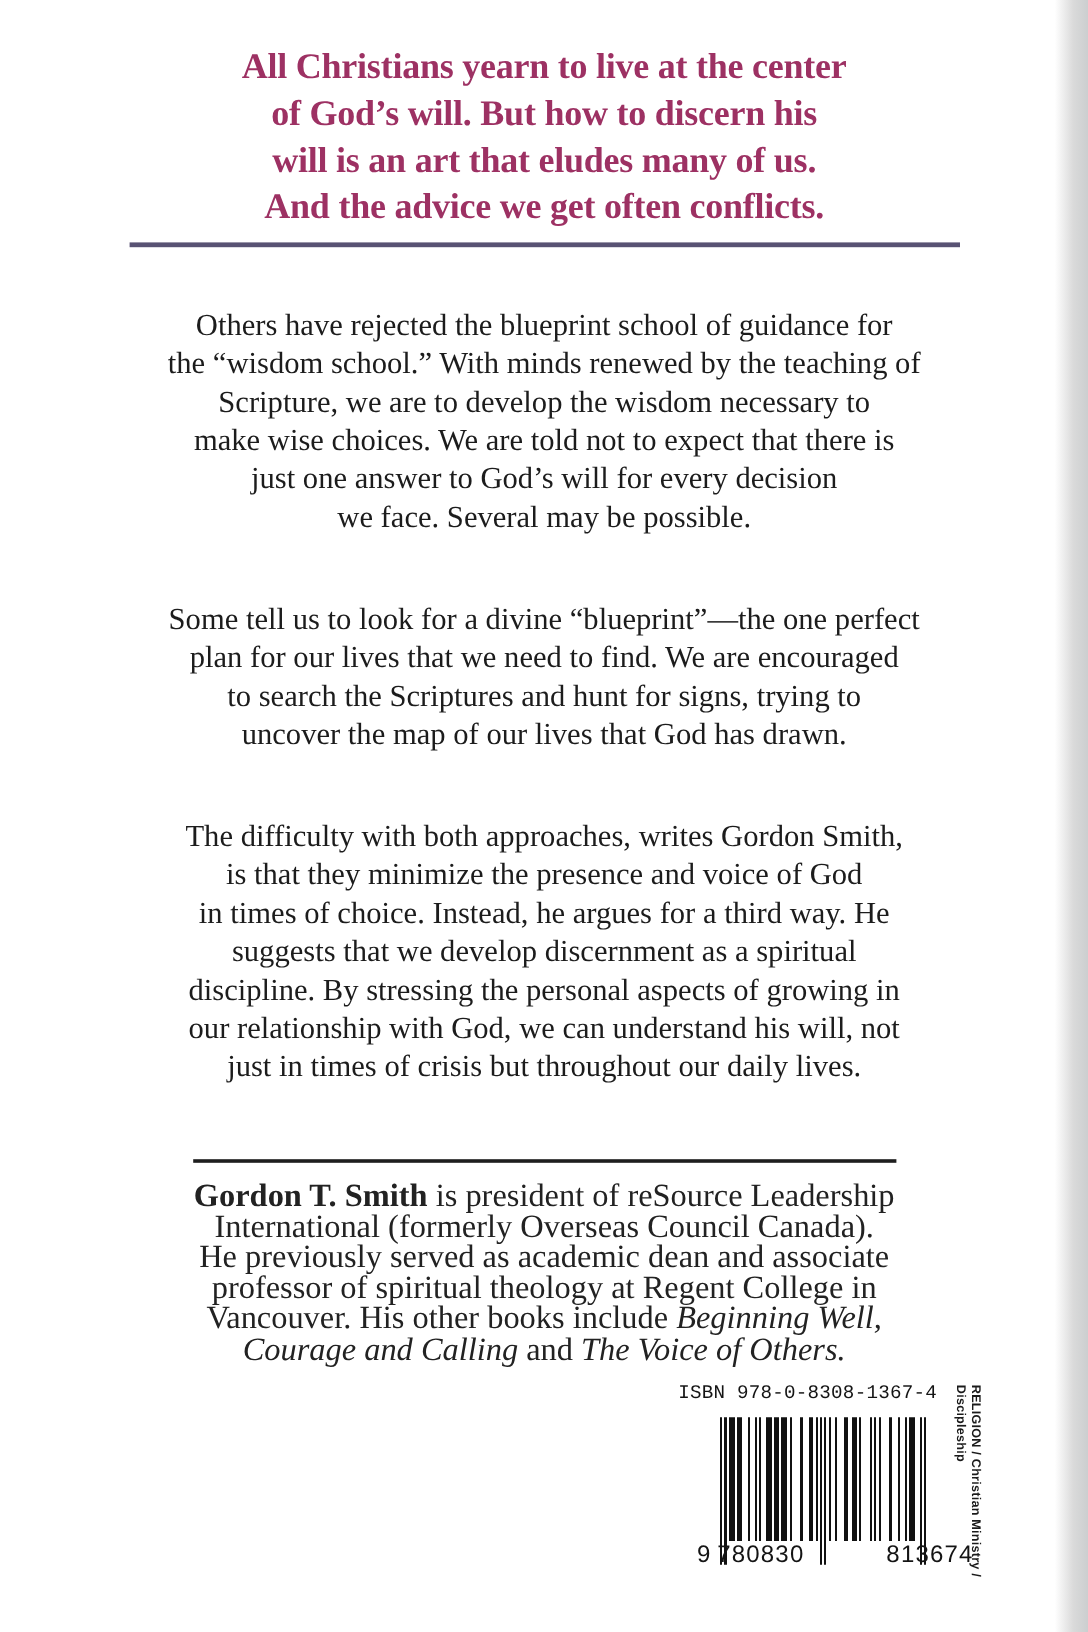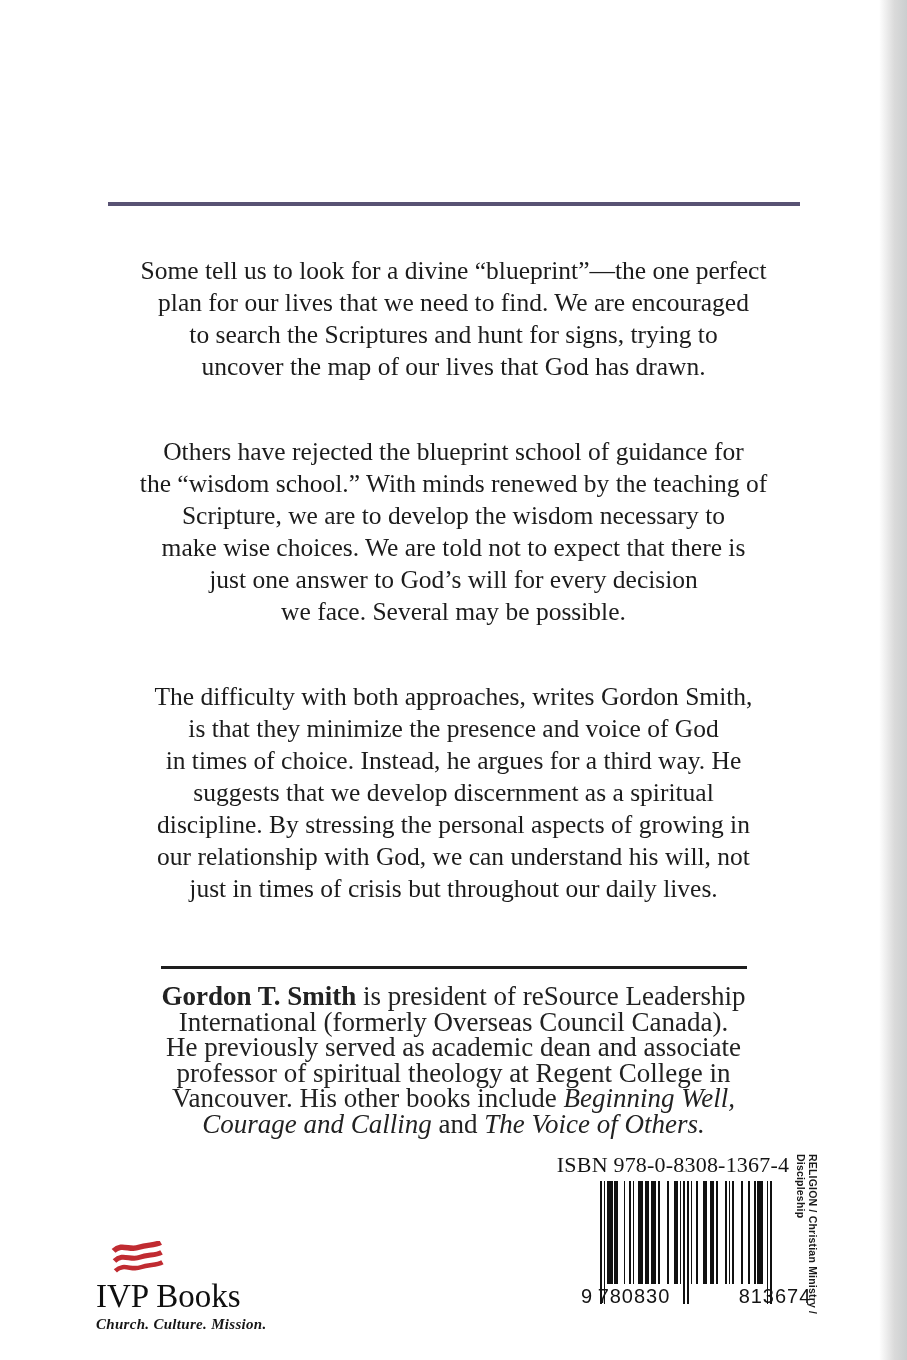--- a/index.html
+++ b/index.html
@@ -20,21 +20,21 @@
             font-size:25.5px;line-height:32px;white-space:pre-line;}
   .synopsis p{margin:0 0 21px 0;}
 
   .bio{position:absolute;top:984px;left:0;width:100%;text-align:center;
        font-size:27px;line-height:25.6px;white-space:pre-line;color:#222;}
   .seg-bold{font-weight:bold;}
   .seg-italic{font-style:italic;}
 
   .barcode-block{position:absolute;left:556px;top:1152px;width:234px;height:162px;background:#fff;}
   .isbn-label{position:absolute;top:0;left:0;width:100%;text-align:center;
-              font-family:Liberation Serif, serif;font-size:22px;
+              font-family:Liberation Mono, monospace;font-size:16px;
               letter-spacing:0.2px;color:#141414;}
   .barcode-svg{position:absolute;left:44px;top:29px;}
   .bc-digit{position:absolute;top:133px;font-family:"Liberation Sans", sans-serif;
             font-size:20px;color:#141414;}
   .bc-lead{left:12px;width:24px;text-align:right;}
   .bc-g1{left:40px;width:76px;text-align:center;letter-spacing:1px;}
   .bc-g2{left:135px;width:76px;text-align:center;letter-spacing:1px;margin-left:46px;}
 
   .category{position:absolute;left:794px;top:1154px;writing-mode:vertical-rl;
             font-family:"Liberation Sans", sans-serif;font-weight:bold;
@@ -53,34 +53,38 @@
            font-size:18px;color:#1d1d1d;}
 
   .page-edge{position:absolute;right:0;top:0;width:28px;height:100%;
              background:linear-gradient(to right, rgba(255,255,255,0) 0%, #dadada 55%, #cbcecf 100%);}
 </style>
 </head>
 <body>
 
 <div class="cover">
 
+  <div class="headline" style="color: rgb(157, 49, 99);">All Christians yearn to live at the center
+of God’s will. But how to discern his
+will is an art that eludes many of us.
+And the advice we get often conflicts.</div>
 
   <div class="divider divider-purple"></div>
 
   <div class="synopsis">
-    <p>Some tell us to look for a divine “blueprint”—the one perfect
-plan for our lives that we need to find. We are encouraged
-to search the Scriptures and hunt for signs, trying to
-uncover the map of our lives that God has drawn.</p>
     <p>Others have rejected the blueprint school of guidance for
 the “wisdom school.” With minds renewed by the teaching of
 Scripture, we are to develop the wisdom necessary to
 make wise choices. We are told not to expect that there is
 just one answer to God’s will for every decision
 we face. Several may be possible.</p>
+    <p>Some tell us to look for a divine “blueprint”—the one perfect
+plan for our lives that we need to find. We are encouraged
+to search the Scriptures and hunt for signs, trying to
+uncover the map of our lives that God has drawn.</p>
     <p>The difficulty with both approaches, writes Gordon Smith,
 is that they minimize the presence and voice of God
 in times of choice. Instead, he argues for a third way. He
 suggests that we develop discernment as a spiritual
 discipline. By stressing the personal aspects of growing in
 our relationship with God, we can understand his will, not
 just in times of crisis but throughout our daily lives.</p>
   </div>
 
   <div class="divider divider-dark"></div>
@@ -127,27 +131,18 @@
         <rect x="170.14" y="0" width="1.81" height="123" fill="#111111"></rect>
       </svg>
     <span class="bc-digit bc-lead">9</span>
     <span class="bc-digit bc-g1">780830</span>
     <span class="bc-digit bc-g2">813674</span>
   </div>
 
   <div class="category">RELIGION / Christian Ministry /
 Discipleship</div>
 
-  <div class="logo">
-    <svg class="waves" viewBox="0 0 60 42" xmlns="http://www.w3.org/2000/svg" fill="none" style="color: rgb(192, 43, 49);">
-      <path d="M3,11 C12,2 21,11 31,7 C40,3.5 48,5.5 55,1.5" stroke="currentColor" stroke-width="6"></path>
-      <path d="M4,22 C13,13 22,22 32,18 C41,14.5 49,16.5 56,12.5" stroke="currentColor" stroke-width="5.5"></path>
-      <path d="M5,33 C14,24 23,33 33,29 C42,25.5 50,27.5 57,23.5" stroke="currentColor" stroke-width="5"></path>
-    </svg>
-    <div class="brand">IVP Books</div>
-    <div class="tagline">Church. Culture. Mission.</div>
-  </div>
 
   <div class="website">www.ivpress.com</div>
 
   <div class="page-edge"></div>
 
 </div>
 
 </body></html>

